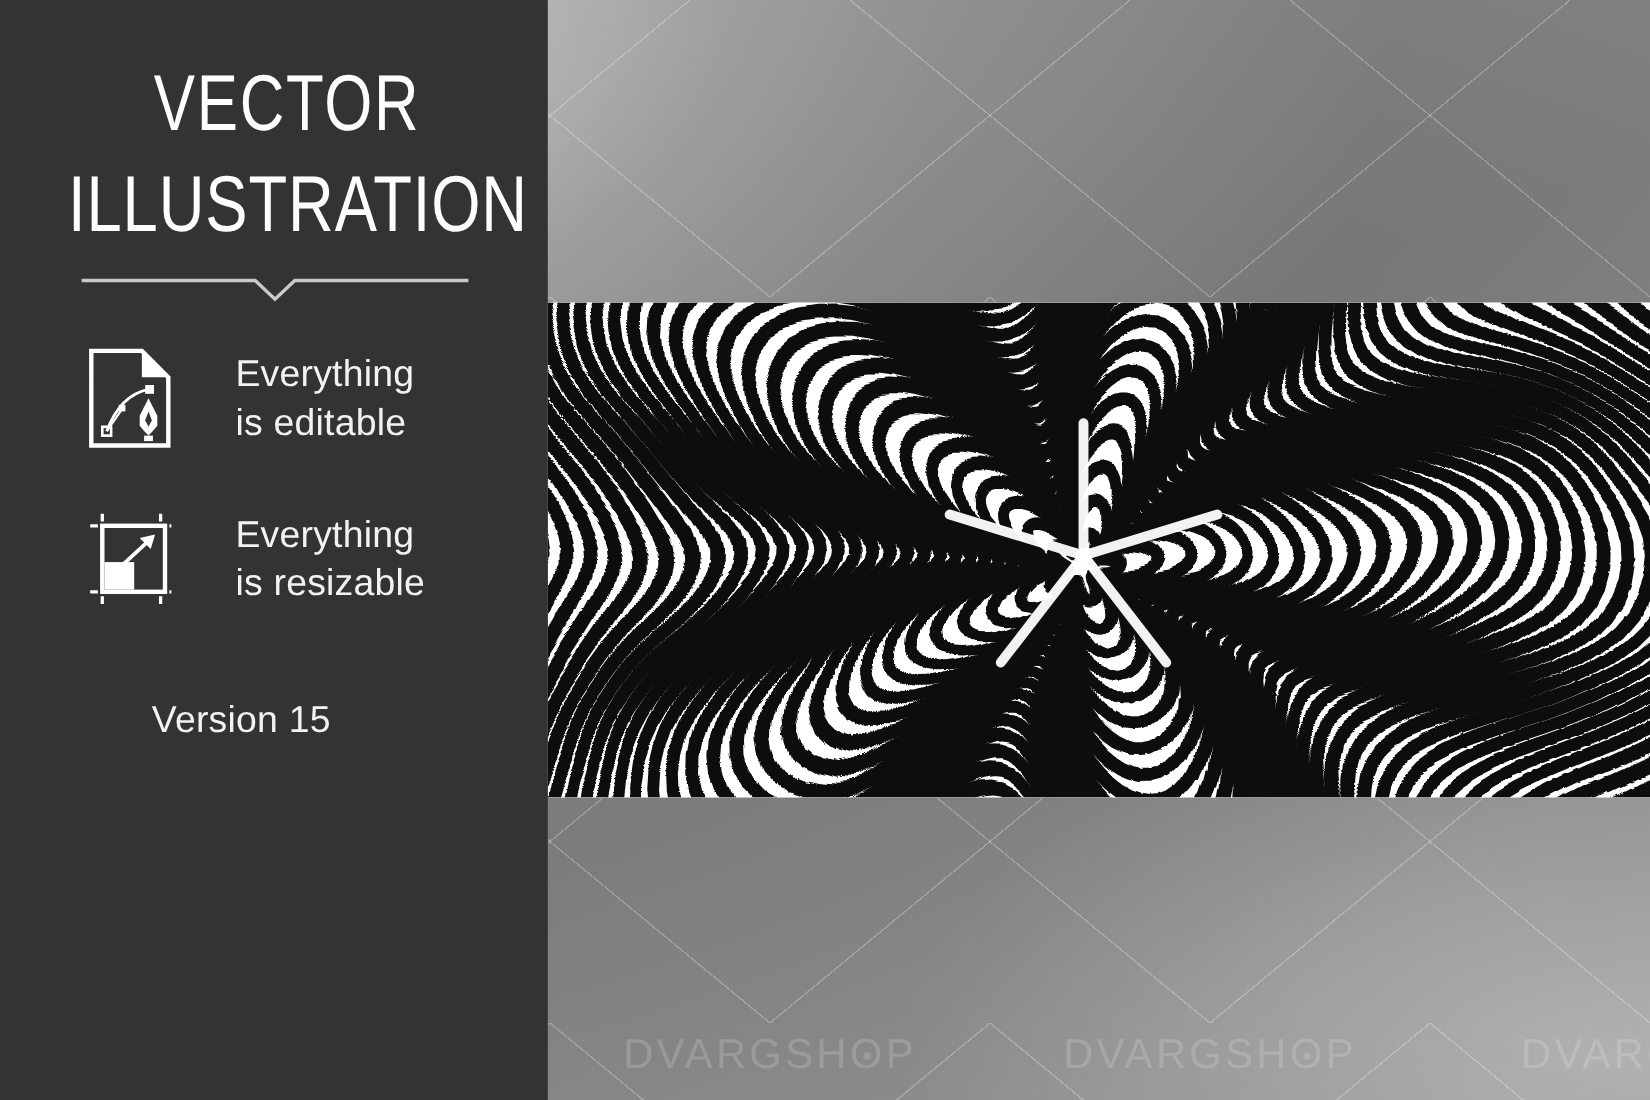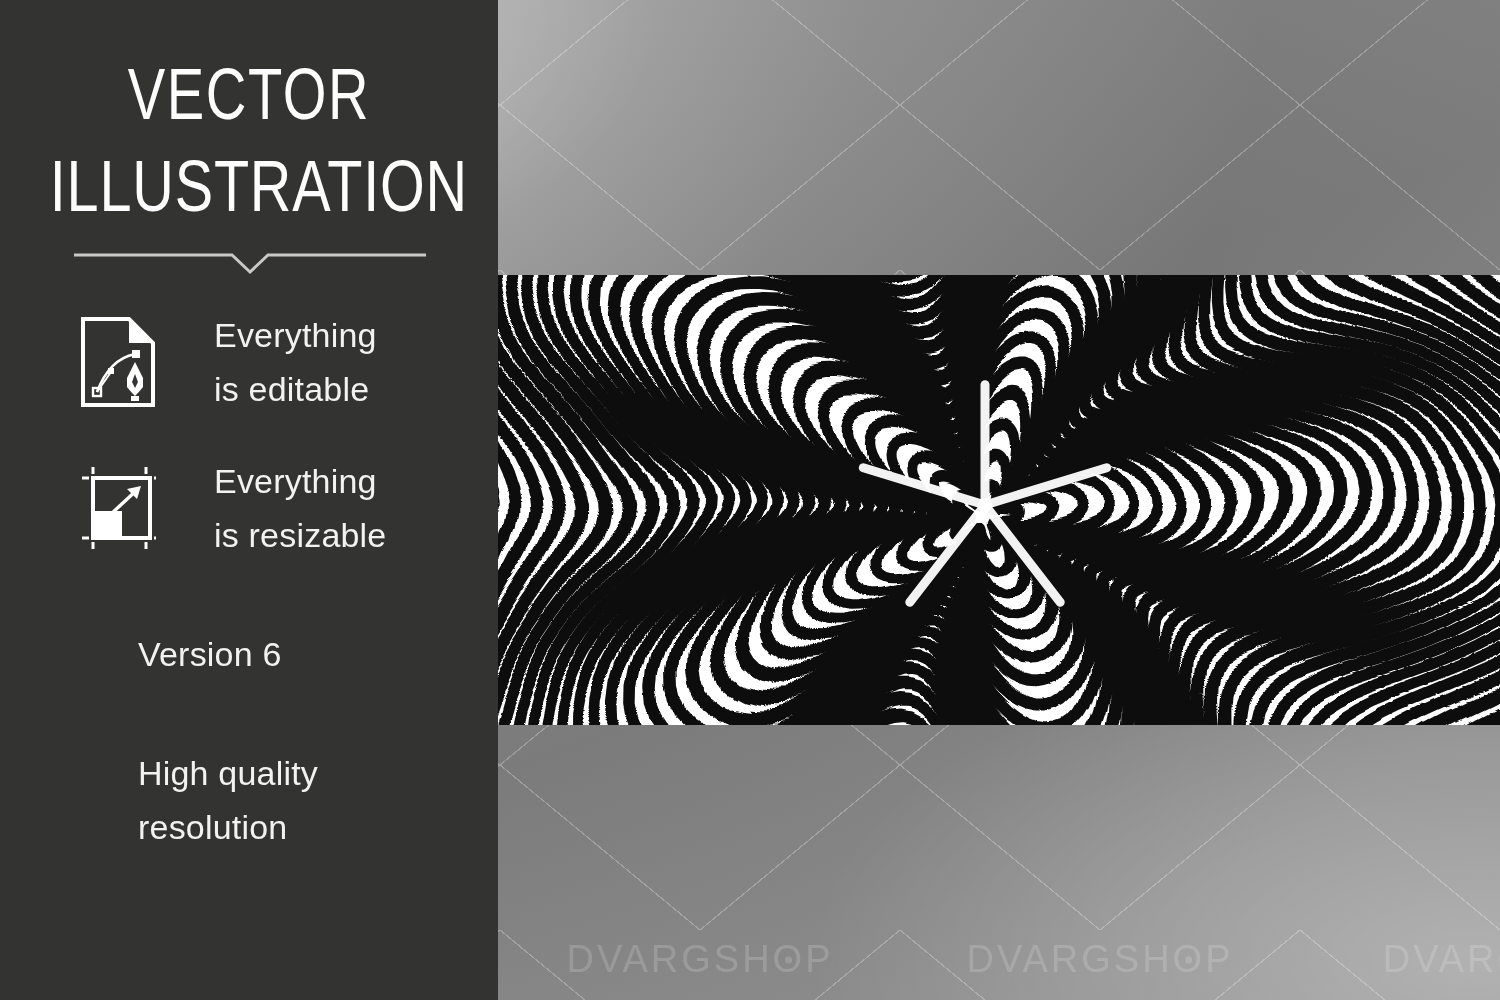--- a/index.html
+++ b/index.html
@@ -52,21 +52,21 @@
     position:absolute;left:498px;top:275px;width:1002px;height:450px;
     overflow:hidden;background:#fff;
   }
   .art-band svg{display:block;width:100%;height:100%;}
 
   
   .sidebar{
     position:absolute;left:0;top:0;width:498px;height:1000px;
     background:#333331;
   }
-  .title-block{position:absolute;left:0;top:58px;width:498px;text-align:center;}
+  .title-block{position:absolute;left:0;top:58px;width:498px;text-align:center;padding-left:12px;}
   .title-main{
     font-size:72px;line-height:72px;color:#fdfdfd;font-weight:400;
     letter-spacing:2px;transform:scaleX(.78);transform-origin:center;
   }
   .title-sub{
     margin-top:20px;
     font-size:72px;line-height:72px;color:#fdfdfd;font-weight:300;
     letter-spacing:1px;transform:scaleX(.80);transform-origin:center;
   }
   .divider{position:absolute;left:74px;top:248px;width:352px;height:28px;}
@@ -75,21 +75,21 @@
   
   .features{position:absolute;left:0;top:306px;width:498px;}
   .feature{
     position:relative;display:flex;align-items:center;
     height:112px;padding-left:80px;box-sizing:border-box;
   }
   .feature + .feature{margin-top:34px;}
   .feat-icon{width:76px;height:92px;flex:0 0 76px;position:relative;}
   .feat-icon svg{display:block;}
   .feat-text{
-    margin-left:58px;color:#f2f2f2;font-size:34px;line-height:54px;
+    margin-left:58px;color:#f2f2f2;font-size:34px;line-height:44px;
     font-weight:300;letter-spacing:.2px;white-space:pre-line;
   }
   .file-label{
     font-family:"Liberation Sans", sans-serif;
     font-weight:700;fill:#ffffff;
   }
 </style>
 </head>
 <body>
 
@@ -337,24 +337,22 @@
             </g>
             <path d="M31 52 L58 27" stroke="#ffffff" stroke-width="3.4" fill="none"></path>
             <path d="M61 24 L47 27 L57 37 Z" fill="#ffffff"></path>
           </svg>
         </div>
         <div class="feat-text">Everything
 is resizable</div>
       </div>
 
       <div class="feature">
-        <div class="feat-text">Version 6</div>
+        <div class="feat-text">Version 15</div>
       </div>
 
       <div class="feature">
-        <div class="feat-text">High quality
-resolution</div>
       </div>
 
     </div>
   </div>
 
 </div>
 
 </body></html>

